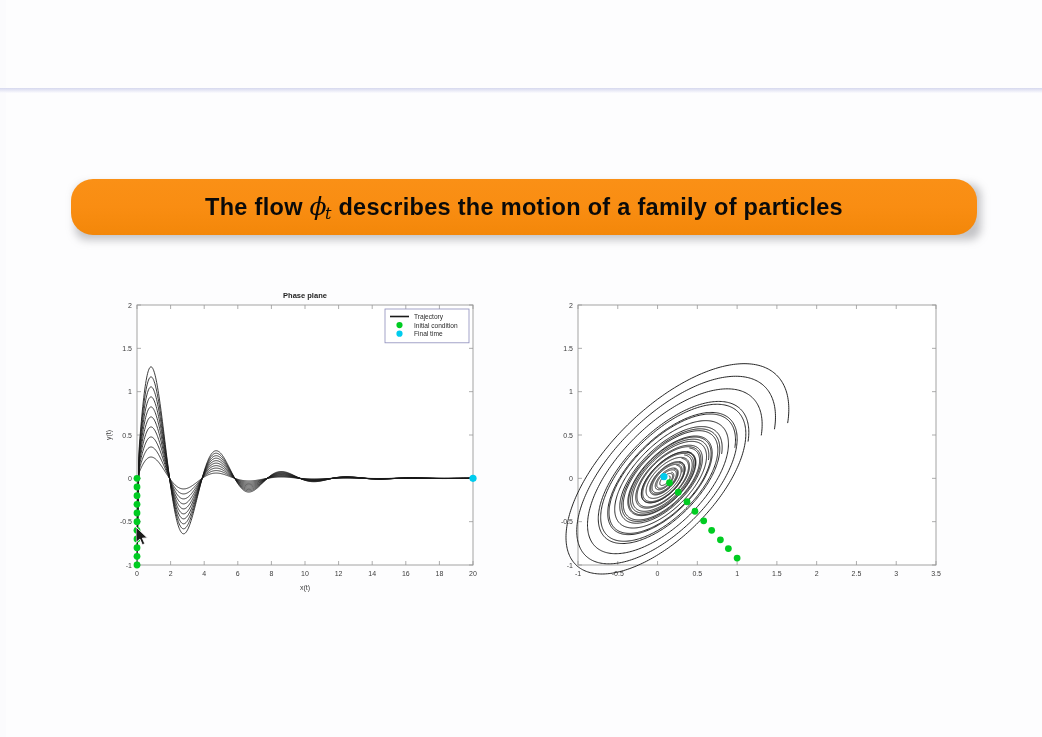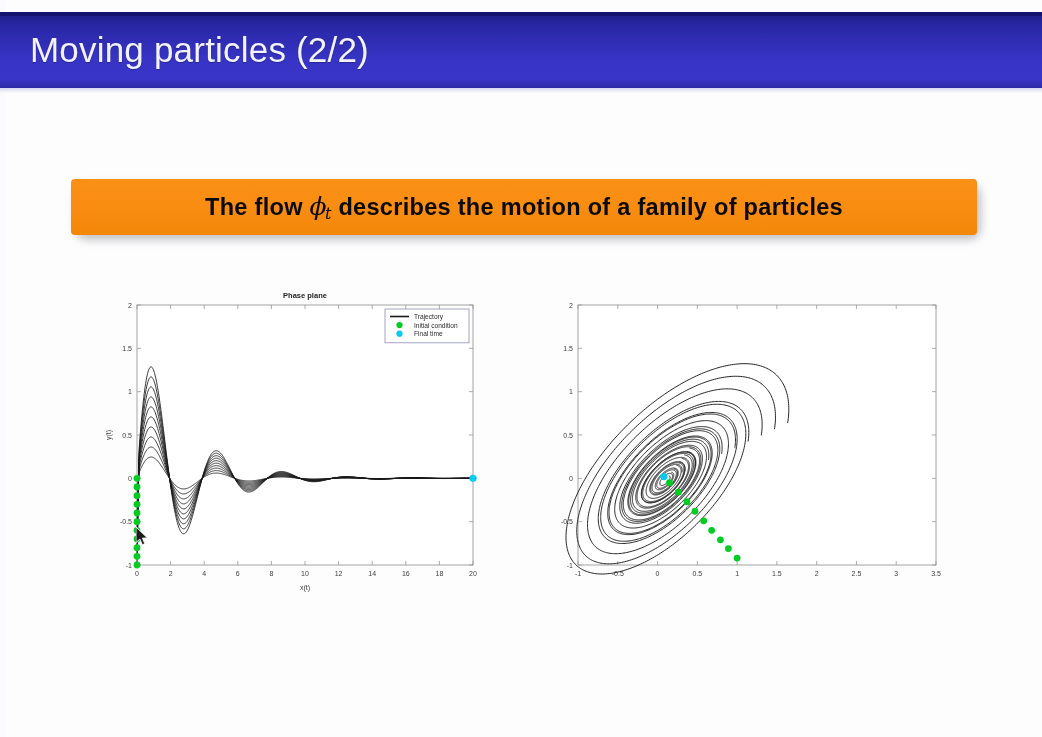--- a/index.html
+++ b/index.html
@@ -65,21 +65,21 @@
     width: 906px; height: 56px;
     background: rgba(90,90,95,.35);
     border-radius: 12px;
     filter: blur(4px);
   }
   #callout {
     position: absolute;
     left: 71px; top: 179px;
     width: 906px; height: 56px;
     background: linear-gradient(to bottom, #fa9016 0%, #f98d12 50%, #f38709 100%);
-    border-radius: 4px;
+    border-radius: 22px;
     display: flex;
     align-items: center;
     justify-content: center;
   }
   #callout-text {
     color: #0a0a0a;
     font-size: 23.5px;
     font-weight: bold;
     letter-spacing: 0.3px;
     white-space: nowrap;
@@ -114,24 +114,20 @@
     pointer-events: none;
   }
 </style>
 </head>
 <body>
 
 <div id="slide">
 
   <div id="slide-edge-left"></div>
 
-  <div id="title-banner">
-    <div id="title-banner-topline"></div>
-    <div id="title-text">Moving particles (2/2)</div>
-  </div>
   <div id="banner-underline"></div>
 
   <div id="callout-shadow"></div>
   <div id="callout">
     <div id="callout-text">
       <span>The flow </span><span class="phi">ϕ</span><span class="sub">t</span><span> describes the motion of a family of particles</span>
     </div>
   </div>
 
   <div class="figure" id="figure-left">

